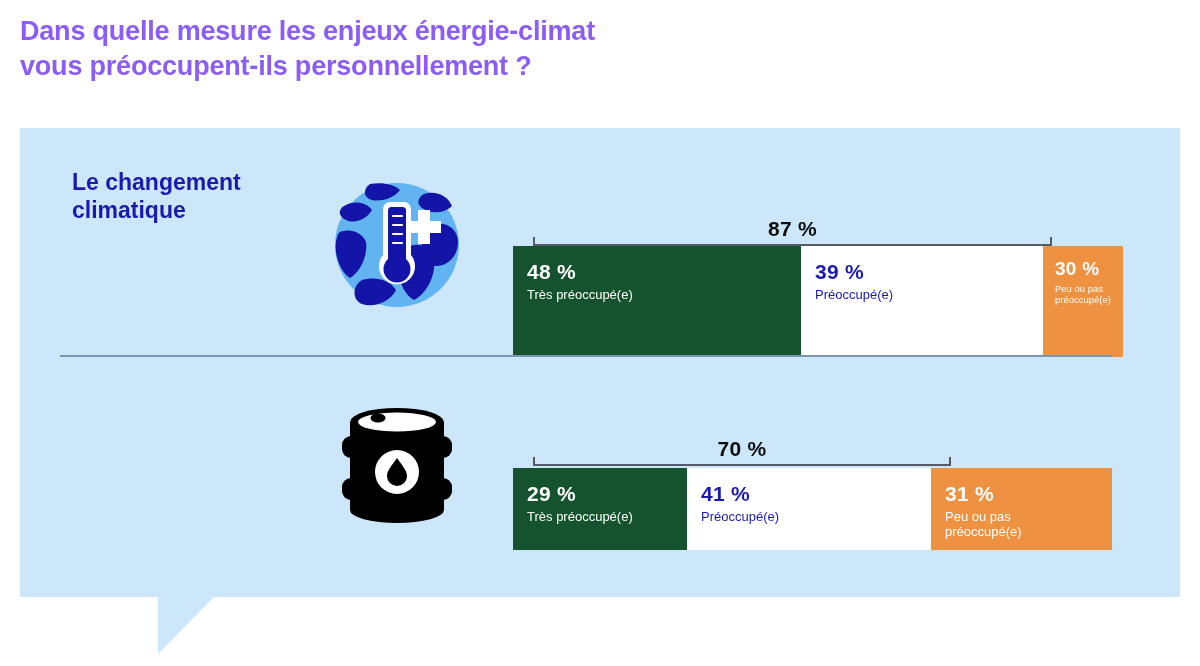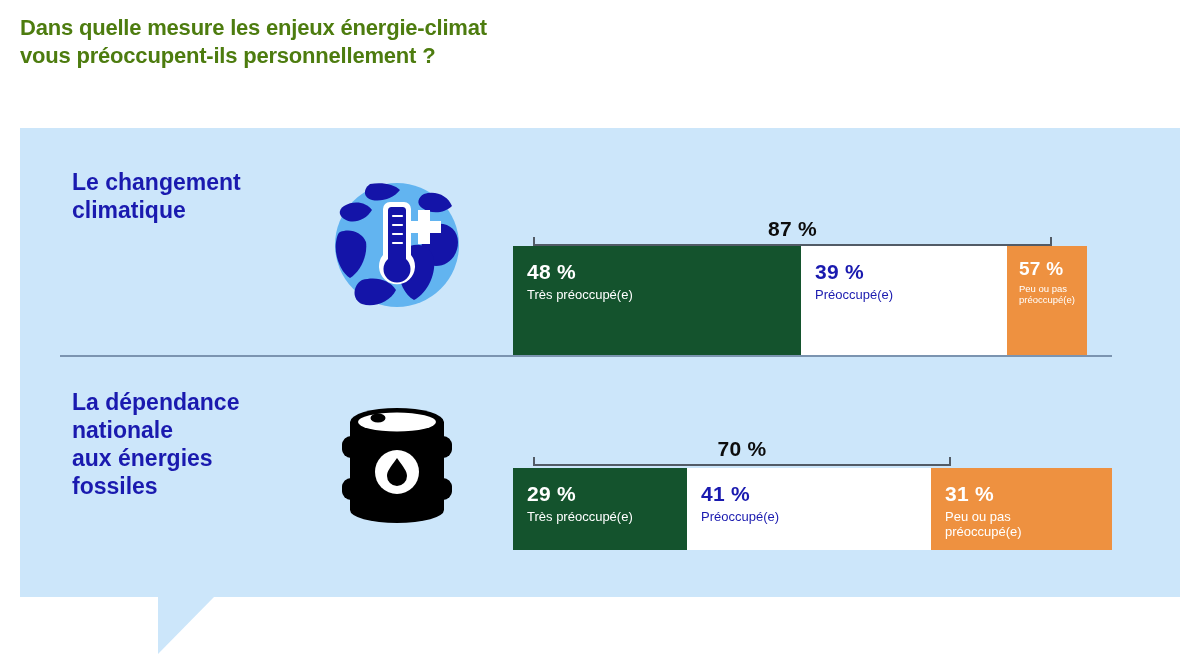--- a/index.html
+++ b/index.html
@@ -9,22 +9,22 @@
     font-family:"Liberation Sans", sans-serif;
     position:relative;
     overflow:hidden;
   }
 
   
   #title {
     position:absolute;
     left:20px; top:14px;
     width:1000px;
-    color:#4d7c0f;
-    font-size:22px;
+    color:#8b5cf6;
+    font-size:27px;
     font-weight:bold;
     line-height:1.28;
     letter-spacing:-0.2px;
     white-space:pre-line;
   }
 
   
   #panel {
     position:absolute;
     left:20px; top:128px;
@@ -172,40 +172,36 @@
       <div class="bracket-line"></div>
       <div class="bracket-cap left"></div>
       <div class="bracket-cap right"></div>
     </div>
 
     <div class="bar" id="bar-climate">
       <div class="seg seg-very" style="width:288px;">
         <span class="seg-pct">48 %</span>
         <span class="seg-lbl">Très préoccupé(e)</span>
       </div>
-      <div class="seg seg-mid" style="width:206px;">
+      <div class="seg seg-mid" style="width:242px;">
         <span class="seg-pct">39 %</span>
         <span class="seg-lbl">Préoccupé(e)</span>
       </div>
       <div class="seg seg-little small" style="width:80px;">
-        <span class="seg-pct">57 %</span>
+        <span class="seg-pct">30 %</span>
         <span class="seg-lbl">Peu ou pas
 préoccupé(e)</span>
       </div>
     </div>
   </div>
 
   <div id="divider"></div>
 
   <div class="row" id="row-fossil">
 
-    <div class="row-label">La dépendance
-nationale
-aux énergies
-fossiles</div>
 
     <div class="row-icon" id="icon-fossil">
       <svg viewBox="0 0 130 140" width="130" height="140" aria-hidden="true">
 
         <path d="M18 26 h94 v88 a47 13 0 0 1 -94 0 Z" fill="#000000"></path>
 
         <path d="M14 42 q-8 9 0 18 Z" fill="#000000"></path>
         <path d="M116 42 q8 9 0 18 Z" fill="#000000"></path>
         <path d="M14 84 q-8 9 0 18 Z" fill="#000000"></path>
         <path d="M116 84 q8 9 0 18 Z" fill="#000000"></path>

